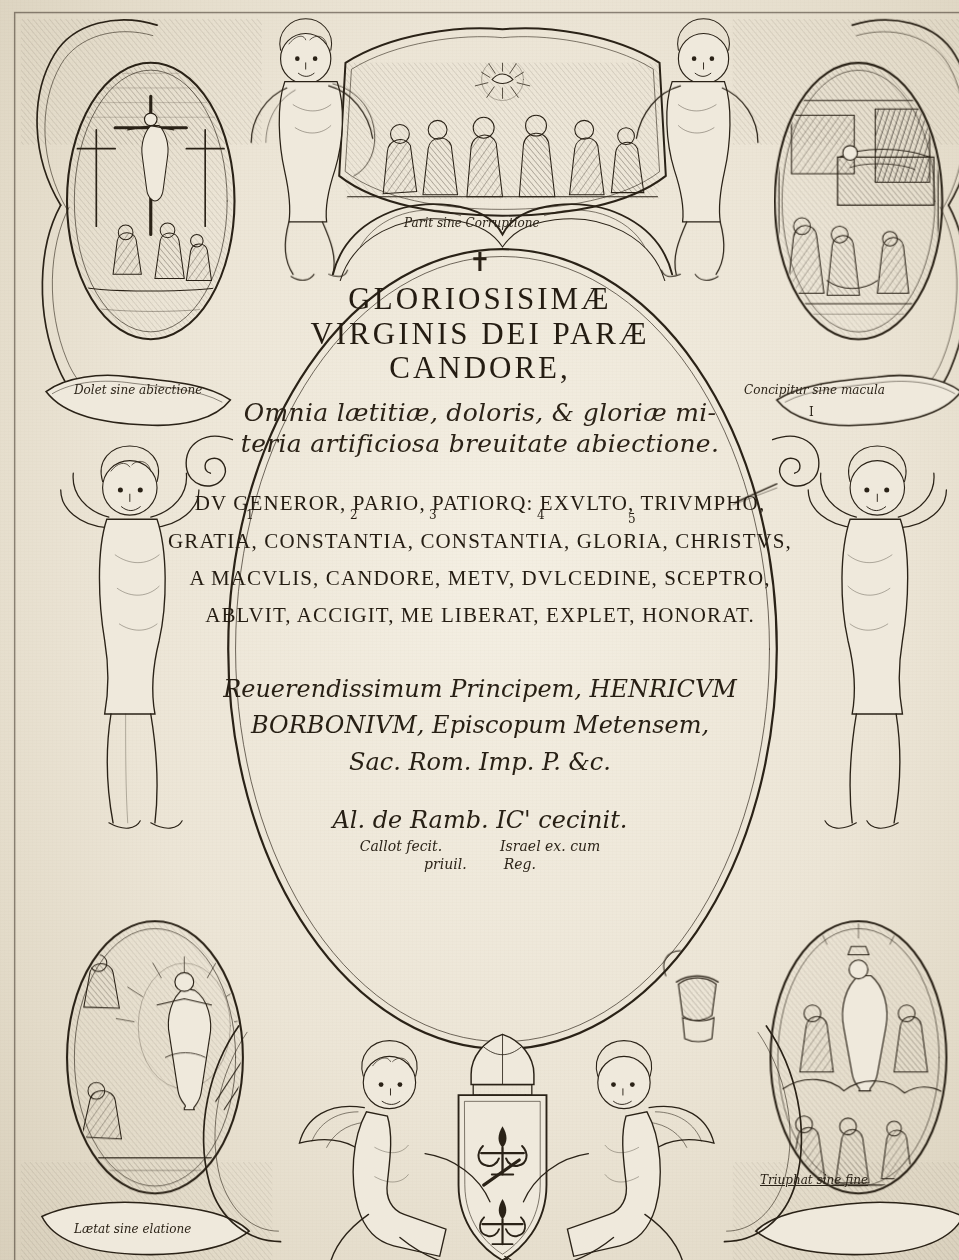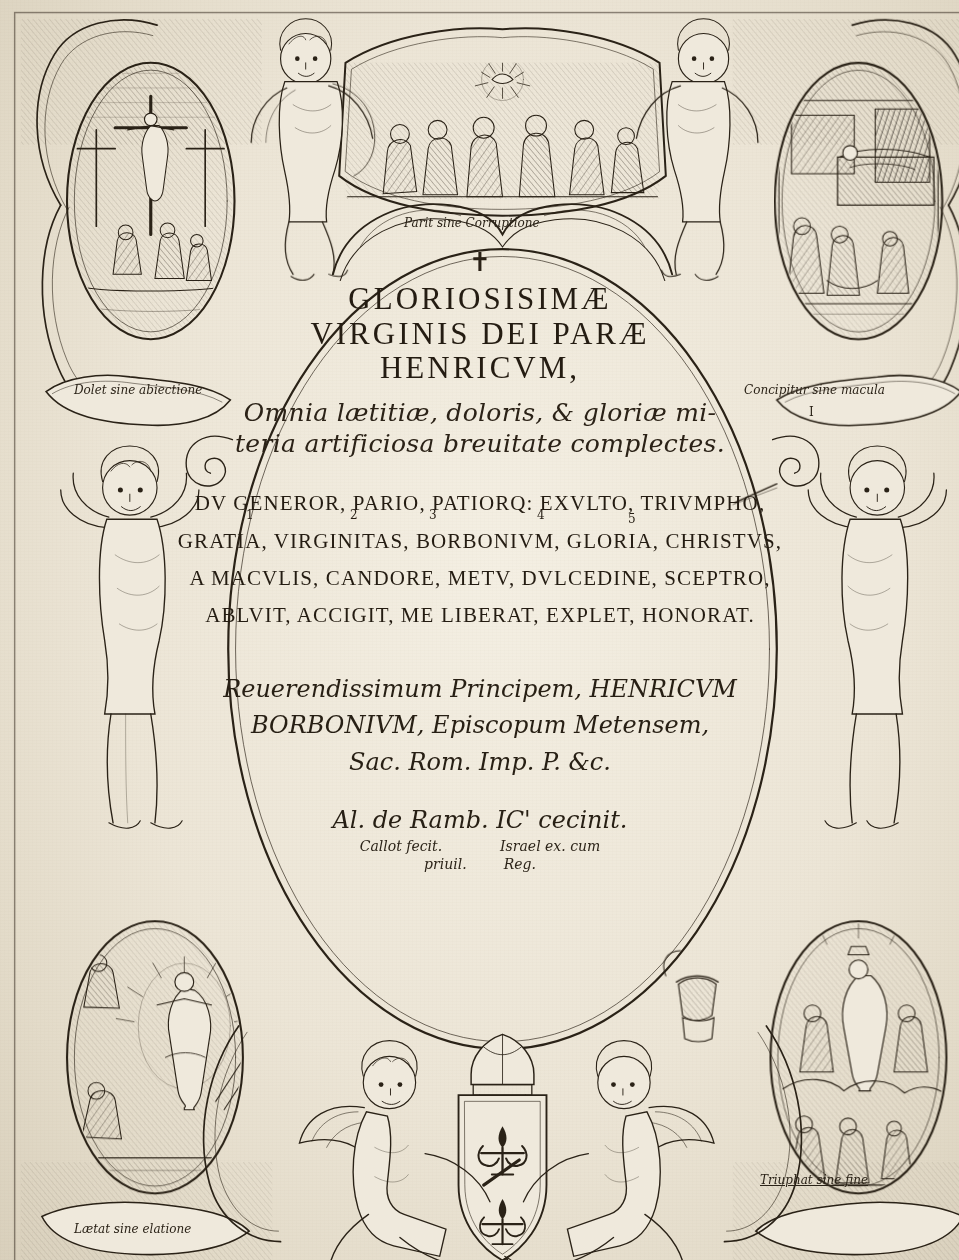--- a/index.html
+++ b/index.html
@@ -541,28 +541,28 @@
   <div class="caption" id="cap-bl">Lætat sine elatione</div>
   <div class="caption" id="cap-br">Triuphat sine fine</div>
   <div class="folio" id="folio-r">I</div>
 
   <div id="oval-text">
 
     <div class="cross">✝</div>
 
     <div class="title-line" id="t1">GLORIOSISIMÆ</div>
     <div class="title-line" id="t2">VIRGINIS  DEI PARÆ</div>
-    <div class="title-line" id="t3">HENRICVM,</div>
+    <div class="title-line" id="t3">CANDORE,</div>
 
     <div class="subtitle">Omnia lætitiæ, doloris, &amp; gloriæ mi-</div>
-    <div class="subtitle">teria artificiosa breuitate complectes.</div>
+    <div class="subtitle">teria artificiosa breuitate abiectione.</div>
 
     <div id="verse">
       <div class="verse-line">DV GENEROR, PARIO, PATIORQ: EXVLTO, TRIVMPHO,</div>
-      <div class="verse-line">GRATIA, VIRGINITAS, BORBONIVM, GLORIA, CHRISTVS,</div>
+      <div class="verse-line">GRATIA, CONSTANTIA, CONSTANTIA, GLORIA, CHRISTVS,</div>
       <div class="verse-line">A MACVLIS, CANDORE, METV, DVLCEDINE, SCEPTRO,</div>
       <div class="verse-line">ABLVIT, ACCIGIT, ME LIBERAT, EXPLET, HONORAT.</div>
     </div>
 
     <div id="dedication">
       <div>Reuerendissimum Principem, HENRICVM</div>
       <div>BORBONIVM, Episcopum Metensem,</div>
       <div>Sac. Rom. Imp. P. &amp;c.</div>
     </div>
 

